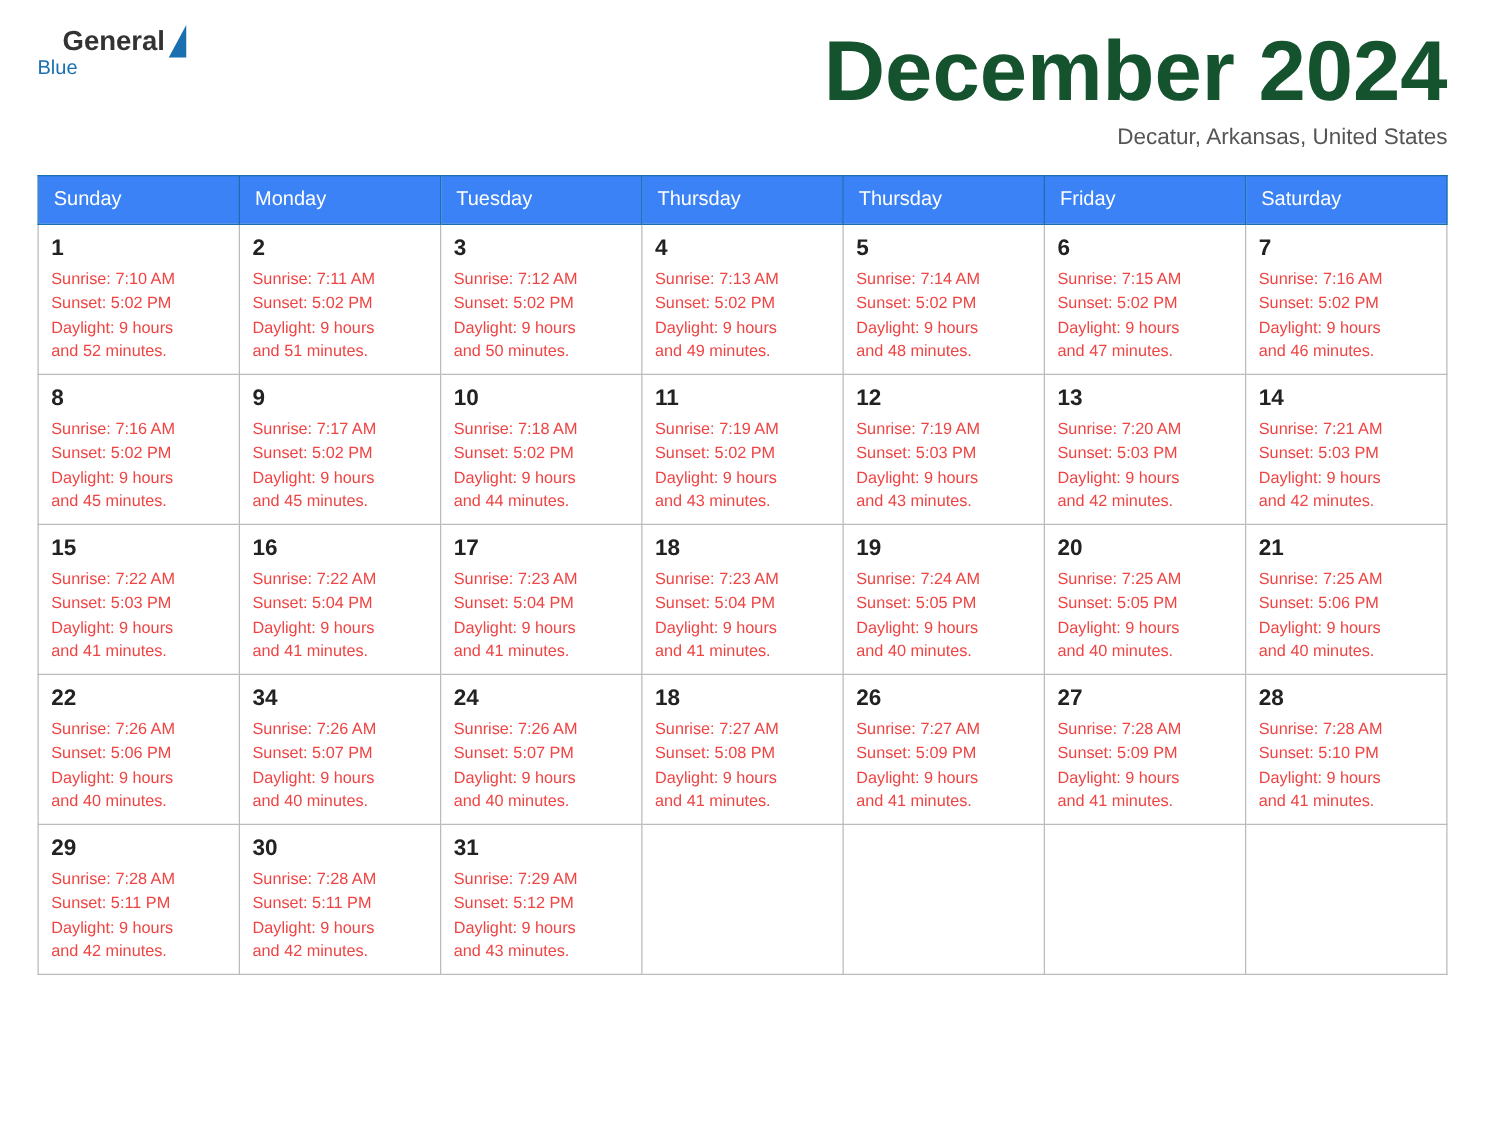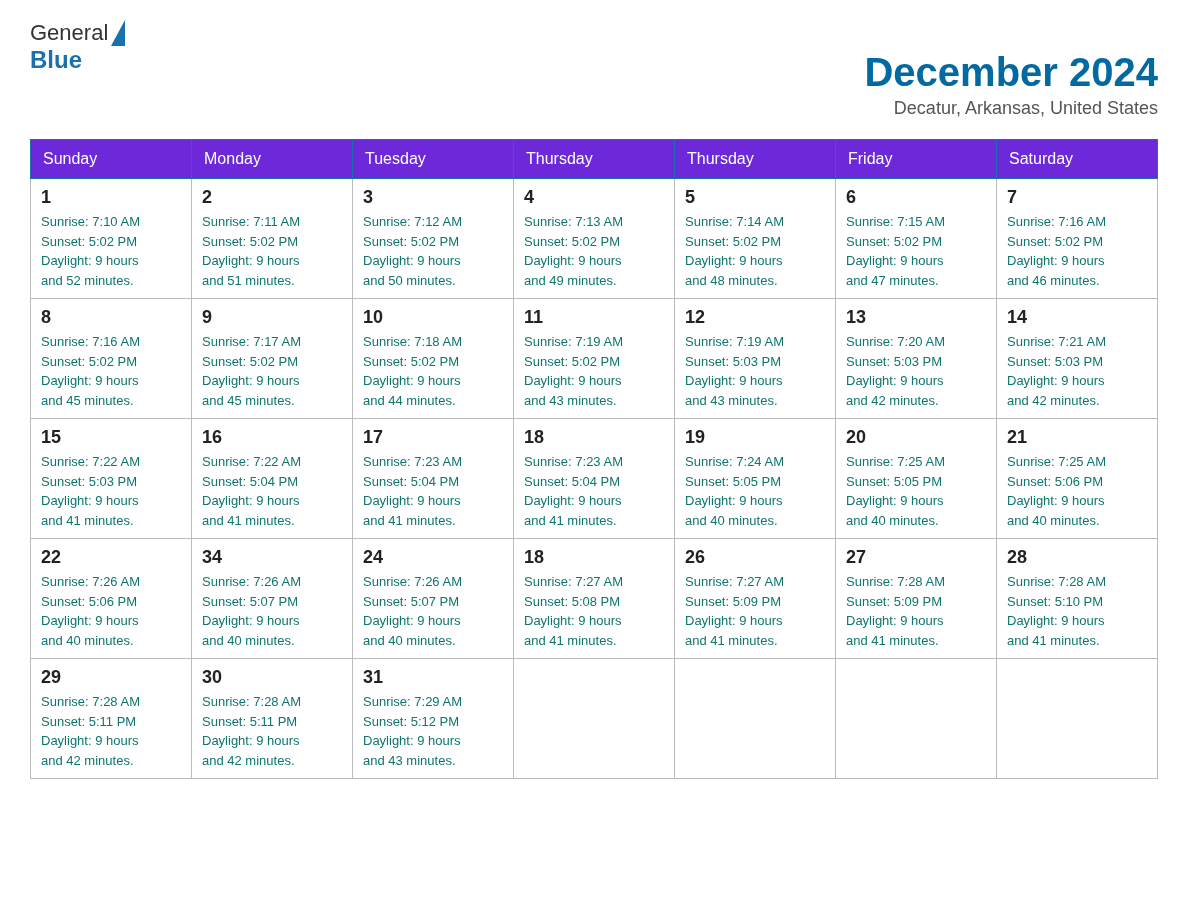--- a/index.html
+++ b/index.html
@@ -13,38 +13,37 @@
     .header {
       display: flex;
       justify-content: space-between;
       align-items: flex-start;
       margin-bottom: 20px;
     }
     .title-section {
       text-align: right;
     }
     .month-title {
-      font-size: 40px;
+      font-size: 68px;
       font-weight: bold;
-      color: #0369a1;
+      color: #14532d;
       line-height: 1.1;
-      margin-top: 30px;
     }
     .location-title {
       font-size: 18px;
       color: #555;
       margin-top: 4px;
     }
     .calendar-table {
       width: 100%;
       border-collapse: collapse;
       border: 1px solid #aaa;
     }
     .calendar-table th {
-      background-color: #6d28d9;
+      background-color: #3b82f6;
       color: #fff;
       font-size: 16px;
       font-weight: normal;
       padding: 10px 12px;
       text-align: left;
       border: 1px solid #1a6faf;
     }
     .calendar-table td {
       border: 1px solid #bbb;
       vertical-align: top;
@@ -57,48 +56,48 @@
     .day-number {
       font-size: 18px;
       font-weight: bold;
       color: #222;
       display: block;
       margin-bottom: 4px;
     }
     .day-info {
       font-size: 13px;
       line-height: 1.5;
-      color: #0f766e;
+      color: #ef4444;
     }
     .empty-cell {
       background: #fff;
     }
     .logo-wrapper {
       display: flex;
       flex-direction: column;
       align-items: flex-start;
     }
     .logo-top {
       display: flex;
       align-items: center;
     }
     .logo-bottom {
       margin-left: 0;
       color: #1a6faf;
-      font-size: 24px;
-      font-weight: bold;
+      font-size: 16px;
+      font-weight: normal;
     }
   </style>
 </head>
 <body>
 
 <div class="header">
   <div class="logo-wrapper">
     <div class="logo-top">
-      <span style="font-size:22px;font-weight:normal;color:#333;">General</span>
+      <span style="font-size:22px;font-weight:bold;color:#333;margin-left:20px;">General</span>
       <span style="display:inline-block;width:0;height:0;border-left:14px solid transparent;border-right:0px solid transparent;border-bottom:26px solid #1a6faf;margin-left:3px;margin-top:0;"></span>
     </div>
     <div class="logo-bottom">Blue</div>
   </div>
   <div class="title-section">
     <div class="month-title">December 2024</div>
     <div class="location-title">Decatur, Arkansas, United States</div>
   </div>
 </div>
 

